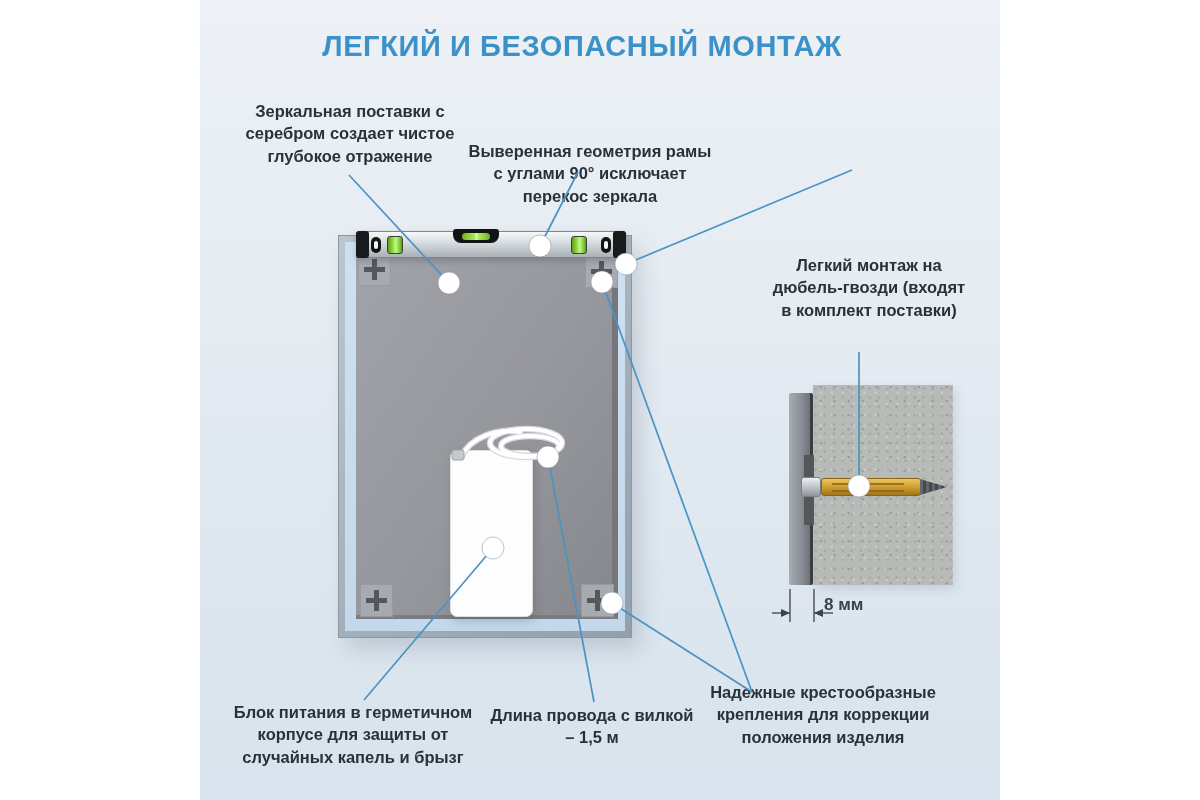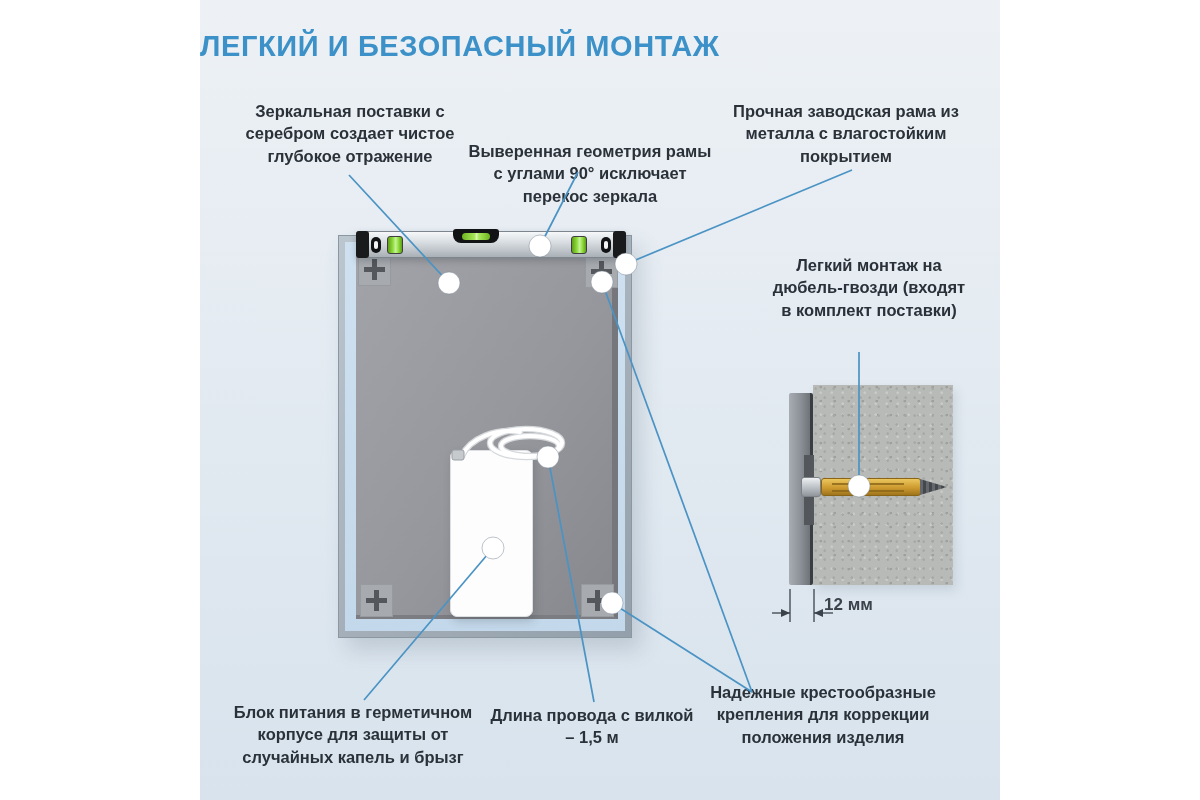--- a/index.html
+++ b/index.html
@@ -5,21 +5,21 @@
   :root{
     --c-title:#3c92c8; --c-leader_line:#4a93c4; --c-text:#2a3138;
     --c-bg_top:#edf1f5; --c-bg_bottom:#d8e3ed; --c-dimension:#3c424a;
   }
   *{margin:0;padding:0;box-sizing:border-box;}
   html,body{width:1200px;height:800px;background:#ffffff;overflow:hidden;
     font-family:"Liberation Sans",sans-serif;}
   .scene{position:absolute;left:0;top:0;width:1200px;height:800px;}
   .canvas{position:absolute;left:200px;top:0;width:800px;height:800px;
     background:linear-gradient(180deg,var(--c-bg_top) 0%,var(--c-bg_bottom) 100%);}
-  .title{position:absolute;left:200px;top:30px;width:764px;text-align:left;
+  .title{position:absolute;left:200px;top:30px;width:764px;text-align:center;
     font-size:29px;font-weight:800;letter-spacing:.6px;color:var(--c-title);}
   .note{position:absolute;color:var(--c-text);font-weight:700;font-size:16.5px;
     line-height:1.36;text-align:center;}
   .n1{left:222px;top:100px;width:256px;}
   .n2{left:468px;top:100px;width:244px;margin-top:40px;}
   .n3{left:720px;top:100px;width:252px;}
   .n4{left:770px;top:254px;width:198px;}
   .n5{left:212px;top:701px;width:282px;}
   .n6{left:490px;top:704px;width:204px;}
   .n7{left:682px;top:681px;width:282px;}
@@ -105,21 +105,20 @@
 </head>
 <body>
 
 <div class="scene">
   <div class="canvas"></div>
 
   <div class="title">ЛЕГКИЙ И БЕЗОПАСНЫЙ МОНТАЖ</div>
 
   <div class="note n1">Зеркальная поставки с серебром создает чистое глубокое отражение</div>
   <div class="note n2">Выверенная геометрия рамы с углами 90° исключает перекос зеркала</div>
-  <div class="note n3">Прочная заводская рама из металла с влагостойким покрытием</div>
   <div class="note n5">Блок питания в герметичном корпусе для защиты от случайных капель и брызг</div>
   <div class="note n4">Легкий монтаж на дюбель-гвозди (входят в комплект поставки)</div>
   <div class="note n6">Длина провода с вилкой – 1,5 м</div>
   <div class="note n7">Надежные крестообразные крепления для коррекции положения изделия</div>
 
   <div class="mirror">
     <div class="glass"></div>
     <div class="panel"></div>
   </div>
 
@@ -171,21 +170,21 @@
   <div class="profile"></div>
   <div class="backplate"></div>
   <div class="dowel">
     <span class="hex"></span>
     <span class="sleeve">
       <span class="slit slitA"></span>
         <span class="slit slitB"></span>
     </span>
     <span class="tip"></span>
   </div>
-  <div class="dim-label">12 мм</div>
+  <div class="dim-label">8 мм</div>
 
   <svg class="overlay" width="1200" height="800" viewBox="0 0 1200 800">
     <line class="leader" x1="349" y1="175" x2="449" y2="283"></line>
     <line class="leader" x1="578" y1="172" x2="540" y2="246"></line>
     <line class="leader" x1="852" y1="170" x2="626" y2="264"></line>
     <line class="leader" x1="859" y1="352" x2="859" y2="486"></line>
     <line class="leader" x1="364" y1="700" x2="493" y2="548"></line>
     <line class="leader" x1="594" y1="702" x2="548" y2="457"></line>
     <line class="leader" x1="602" y1="282" x2="752" y2="692"></line>
     <line class="leader" x1="612" y1="603" x2="752" y2="692"></line>

